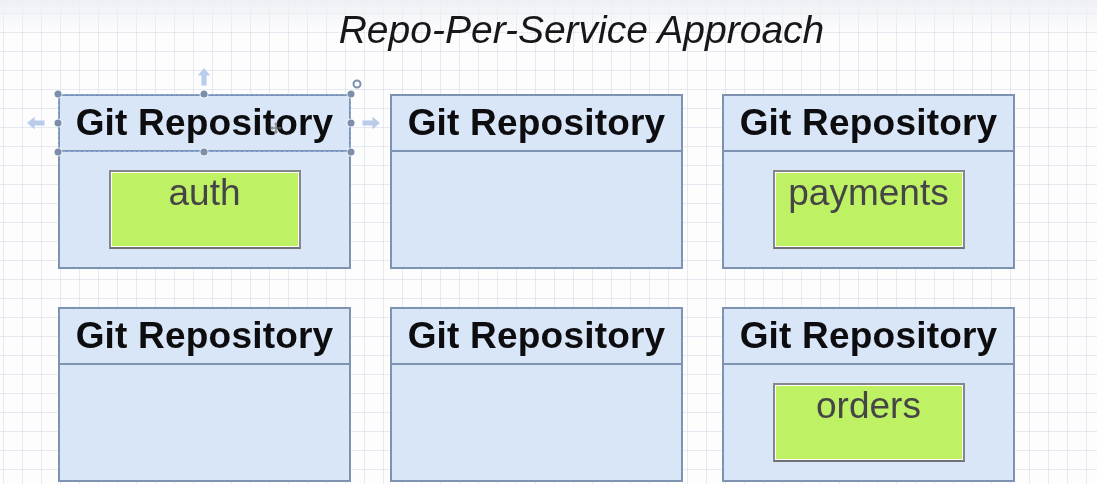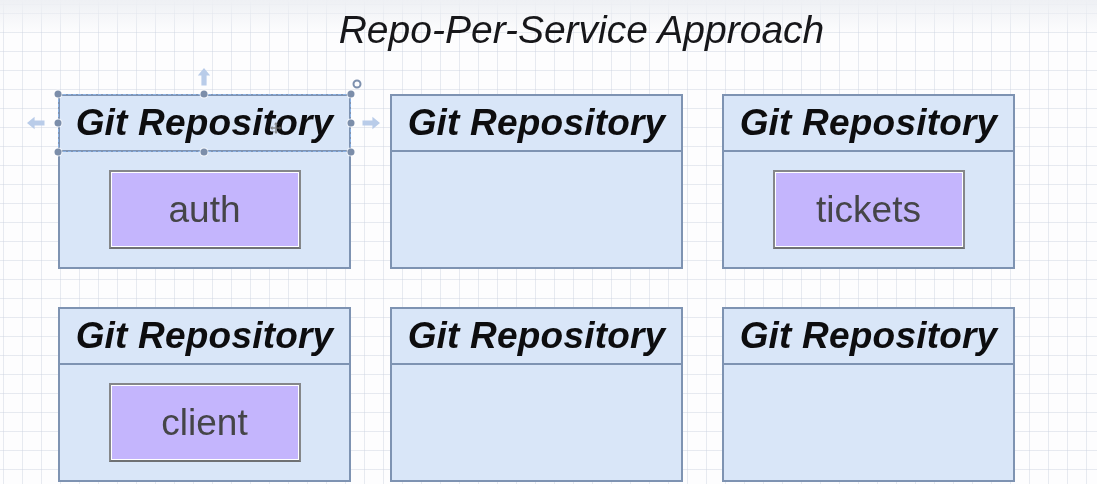--- a/index.html
+++ b/index.html
@@ -22,28 +22,27 @@
     background:#d9e6f8;border:2px solid #7e93b2;
   }
   .c1{left:58px;top:94px}  .c2{left:390px;top:94px}  .c3{left:722px;top:94px}
   .c4{left:58px;top:307px} .c5{left:390px;top:307px} .c6{left:722px;top:307px}
   .card-header{
     position:absolute;left:0;top:0;width:100%;height:56px;box-sizing:border-box;
     border-bottom:2px solid #7e93b2;
     display:flex;align-items:center;justify-content:center;
     font-weight:bold;font-size:37px;color:#0d0d0f;letter-spacing:.2px;
     white-space:nowrap;
-    font-style:italic;
   }
   .service-box{
     position:absolute;top:74px;left:50%;transform:translateX(-50%);
     width:192px;height:79px;box-sizing:border-box;
-    background:#c4b5fd;border:2px solid #85878a;border-bottom-color:#6f7174;
+    background:#bef264;border:2px solid #85878a;border-bottom-color:#6f7174;
     box-shadow:inset 0 0 0 1px #ffffff;
-    display:flex;align-items:center;justify-content:center;
+    display:flex;align-items:flex-start;justify-content:center;
     font-size:37px;color:#454548;white-space:nowrap;
   }
   
   .sel-outline{
     position:absolute;left:-2px;top:-2px;width:293px;height:58px;box-sizing:border-box;
     border:1px dashed #8ab1e4;pointer-events:none;
   }
   .handle{
     position:absolute;width:7px;height:7px;border-radius:50%;
     background:#7c8eaa;box-shadow:0 0 0 1px rgba(255,255,255,.75);
@@ -108,38 +107,38 @@
     <div class="card-header">
       <span>Git Repository</span>
     </div>
   </div>
 
   <div class="card c3">
     <div class="card-header">
       <span>Git Repository</span>
     </div>
     <div class="service-box">
-      <span>tickets</span>
+      <span>payments</span>
     </div>
   </div>
 
   <div class="card c4">
     <div class="card-header">
       <span>Git Repository</span>
-    </div>
-    <div class="service-box">
-      <span>client</span>
     </div>
   </div>
 
   <div class="card c5">
     <div class="card-header">
       <span>Git Repository</span>
     </div>
   </div>
 
   <div class="card c6">
     <div class="card-header">
       <span>Git Repository</span>
     </div>
+    <div class="service-box">
+      <span>orders</span>
+    </div>
   </div>
 
 </div>
 
 </body></html>

